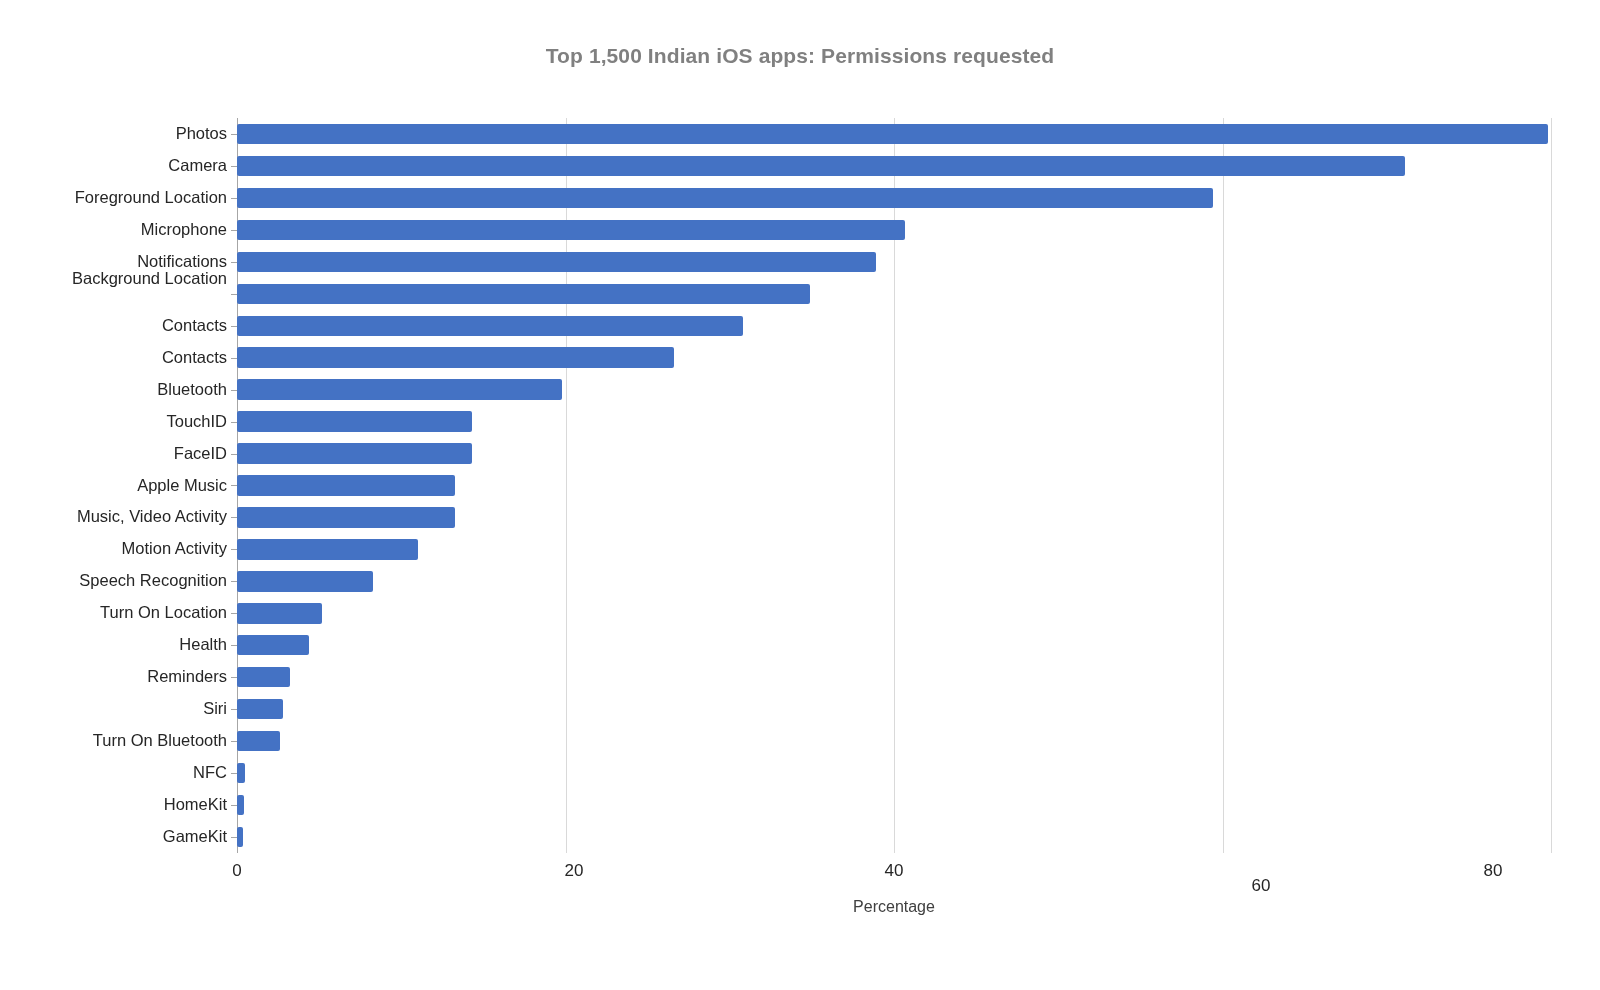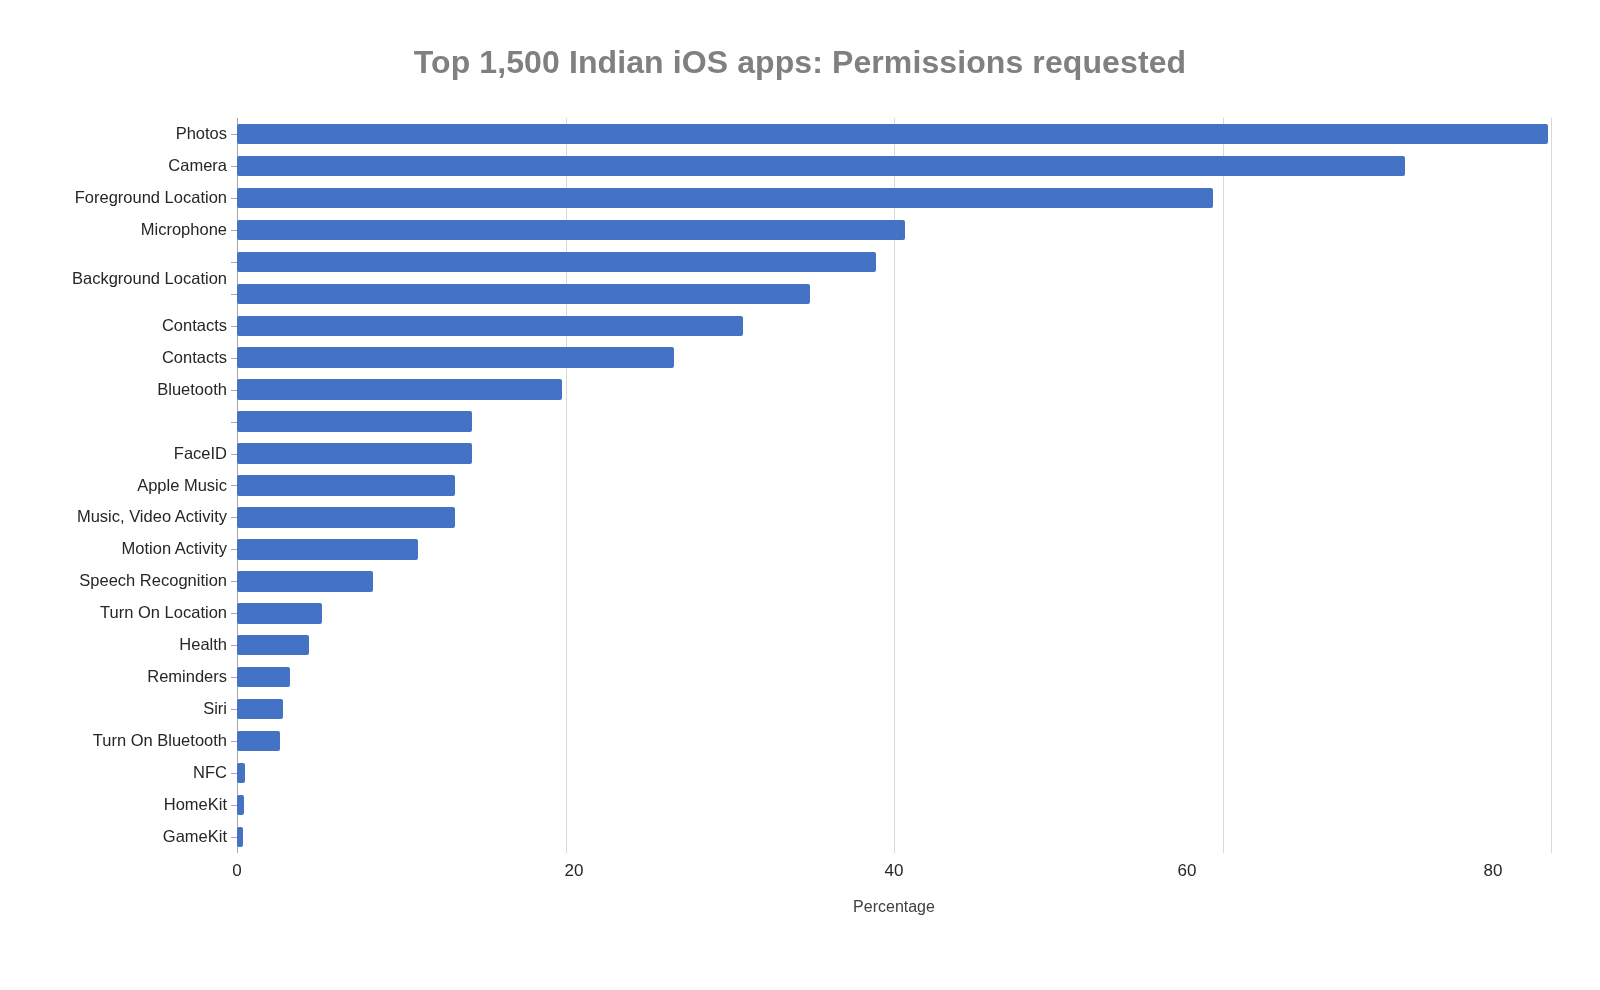--- a/index.html
+++ b/index.html
@@ -22,21 +22,21 @@
     height: 990px;
   }
 
   
   #chart-title {
     position: absolute;
     left: 0;
     top: 44px;
     width: 1600px;
     text-align: center;
-    font-size: 32px;
+    font-size: 21px;
     font-weight: bold;
     color: #808080;
     letter-spacing: 0.1px;
     white-space: nowrap;
   }
 
   
   #plot-area {
     position: absolute;
     left: 237px;
@@ -238,42 +238,44 @@
           <div class="tick-mark" style="top: 15.9783px;"></div>
         </div>
       </div>
   </div>
 
   <div id="y-labels">
       <div class="y-label" style="top: 0px; padding-left: 6px;">Photos</div>
       <div class="y-label" style="top: 31.9565px;">Camera</div>
       <div class="y-label" style="top: 63.913px;">Foreground Location</div>
       <div class="y-label" style="top: 95.8696px;">Microphone</div>
+      <div class="y-label" style="top: 127.826px;">Notifications</div>
       <div class="y-label" style="top: 145px;">Background Location</div>
       <div class="y-label" style="top: 191.739px;">Contacts</div>
       <div class="y-label" style="top: 255.652px;">Bluetooth</div>
       <div class="y-label" style="top: 223.696px;">Contacts</div>
+      <div class="y-label" style="top: 287.609px;">TouchID</div>
       <div class="y-label" style="top: 319.565px;">FaceID</div>
       <div class="y-label" style="top: 351.522px;">Apple Music</div>
       <div class="y-label" style="top: 383.478px;">Music, Video Activity</div>
       <div class="y-label" style="top: 415.435px; padding-left: 44px;">Motion Activity</div>
       <div class="y-label" style="top: 447.391px;">Speech Recognition</div>
       <div class="y-label" style="top: 479.348px;">Turn On Location</div>
       <div class="y-label" style="top: 511.304px;">Health</div>
       <div class="y-label" style="top: 543.261px;">Reminders</div>
       <div class="y-label" style="top: 575.217px;">Siri</div>
       <div class="y-label" style="top: 607.174px;">Turn On Bluetooth</div>
       <div class="y-label" style="top: 639.13px;">NFC</div>
       <div class="y-label" style="top: 671.087px;">HomeKit</div>
       <div class="y-label" style="top: 703.043px;">GameKit</div>
     </div>
 
   <div id="x-labels">
       <div class="x-label" style="left: 0px;">0</div>
       <div class="x-label" style="left: 337px;">20</div>
       <div class="x-label" style="left: 657px;">40</div>
-      <div class="x-label" style="left: 950px;">60</div>
+      <div class="x-label" style="left: 1024px; margin-top: 15px;">60</div>
       <div class="x-label" style="left: 1256px;">80</div>
     </div>
 
   <div id="x-axis-title">Percentage</div>
 
 </div>
 
 </body></html>

